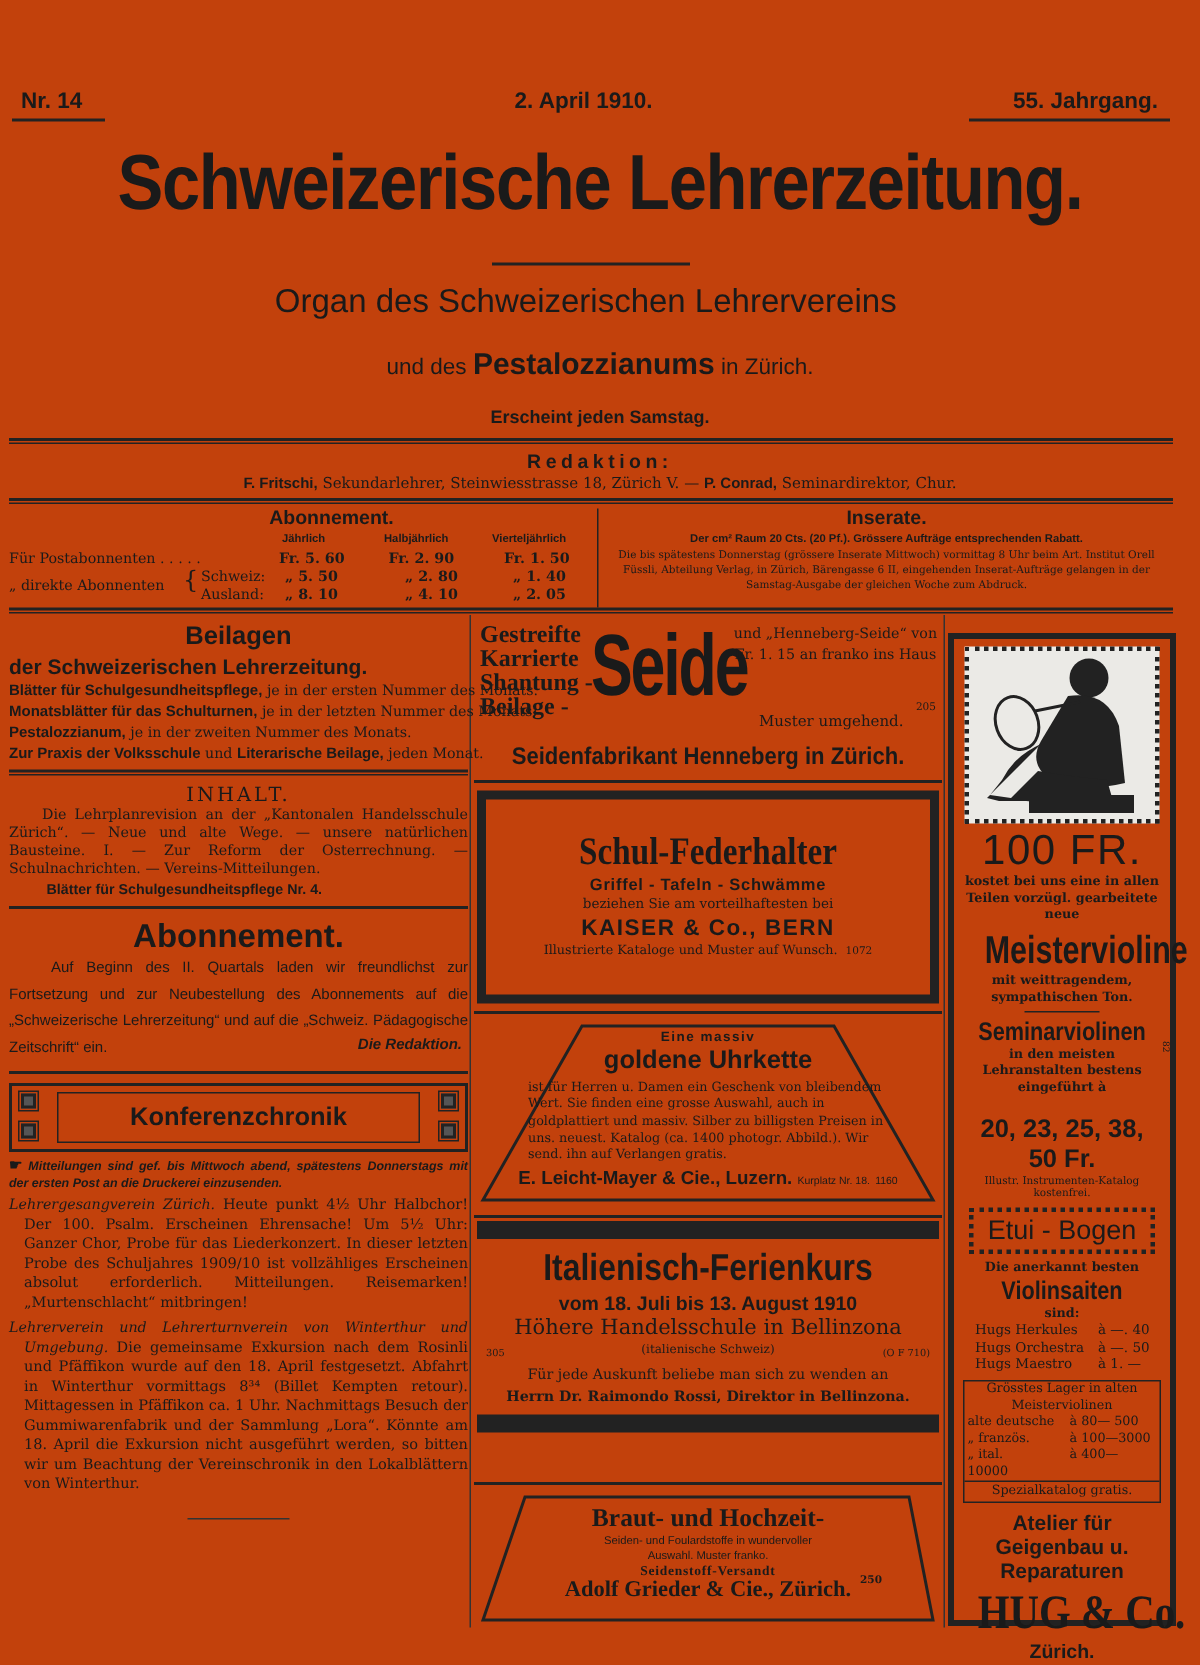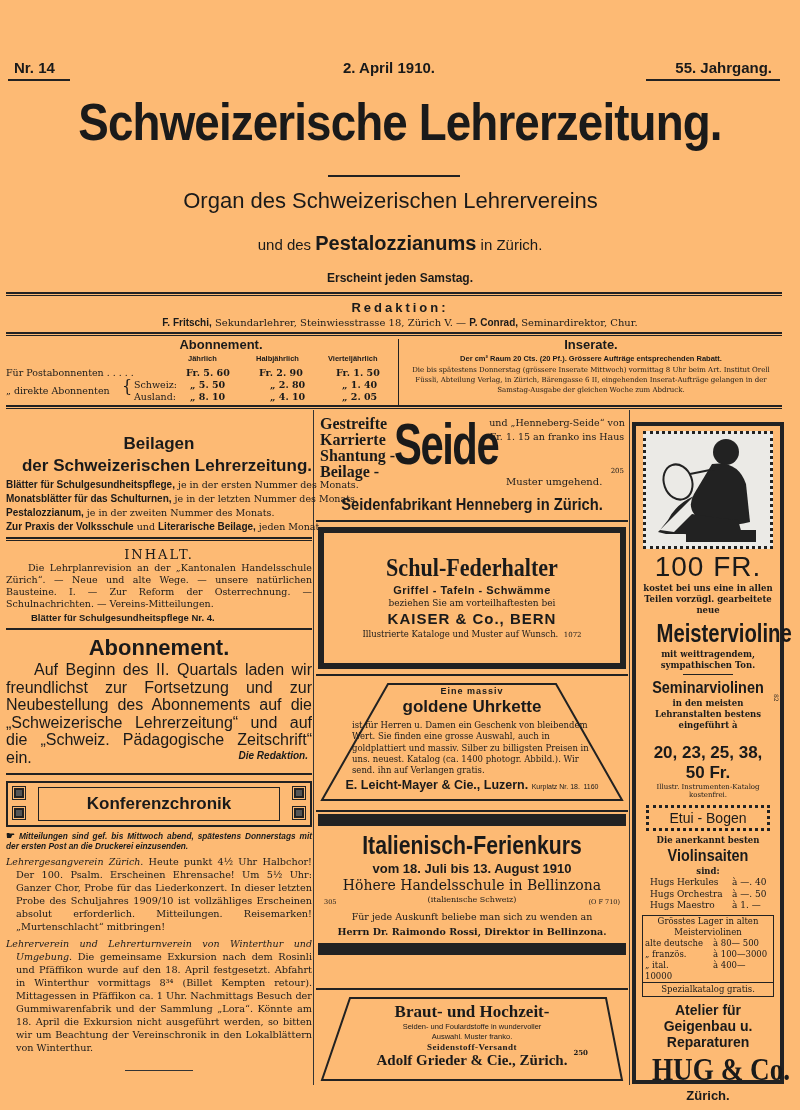--- a/index.html
+++ b/index.html
@@ -1,18 +1,18 @@
 <!DOCTYPE html>
 <html><head>
 <meta charset="utf-8">
 <style>
   * { box-sizing: border-box; margin: 0; padding: 0; }
   html, body { width: 800px; height: 1110px; background: #e9e8e5; overflow: hidden; }
   body { font-family: "DejaVu Serif", serif; color: #1a1a1a; position: relative; }
-  .page { position: absolute; left: 0; top: 0; width: 800px; height: 1110px; background: #fdba74; }
+  .page { position: absolute; left: 0; top: 0; width: 800px; height: 1110px; background: #c2410c; }
 
   
   .topline { position: absolute; top: 55px; left: 8px; right: 20px; height: 26px; font-family: "Liberation Sans", sans-serif; font-weight: bold; font-size: 15px; }
   .nr { position: absolute; left: 6px; top: 4px; }
   .nr-rule { position: absolute; left: 0; top: 24px; width: 62px; border-top: 2px solid #222; }
   .date { position: absolute; left: 335px; top: 4px; }
   .jahr { position: absolute; right: 8px; top: 4px; }
   .jahr-rule { position: absolute; right: 0; top: 24px; width: 134px; border-top: 2px solid #222; }
   .masthead { position: absolute; top: 92px; left: 0; width: 800px; text-align: center; font-family: "Liberation Sans Narrow", "Liberation Sans", sans-serif; font-weight: bold; font-size: 52px; letter-spacing: -1px; transform: scaleX(0.88); transform-origin: center; }
   .mast-rule { position: absolute; top: 175px; left: 328px; width: 132px; border-top: 2px solid #222; }
@@ -40,32 +40,32 @@
   .ins-l1 { font-family: "Liberation Sans", sans-serif; font-weight: bold; font-size: 7.5px; margin-top: 2px; }
   .ins-l2 { font-size: 7px; line-height: 10px; margin-top: 2px; }
 
   
   .col { position: absolute; }
   .left { left: 6px; width: 306px; top: 410px; }
   .mid { left: 316px; width: 312px; top: 410px; }
   .right { left: 632px; width: 152px; top: 422px; }
   .vline { position: absolute; top: 410px; width: 0; border-left: 1px solid #333; }
 
-  .beil-title { text-align: center; font-family: "Liberation Sans", sans-serif; font-weight: bold; font-size: 17px; margin-top: 24px; }
-  .beil-sub { text-align: right; font-family: "Liberation Sans", sans-serif; font-weight: bold; font-size: 17px; margin-top: 2px; }
+  .beil-title { text-align: center; font-family: "Liberation Sans", sans-serif; font-weight: bold; font-size: 17px; margin-top: 4px; }
+  .beil-sub { text-align: left; font-family: "Liberation Sans", sans-serif; font-weight: bold; font-size: 14px; margin-top: 2px; }
   .beil-line { font-size: 9.5px; margin-top: 3px; white-space: nowrap; }
   .beil-line b { font-family: "Liberation Sans Narrow", "Liberation Sans", sans-serif; font-size: 10px; }
   .inhalt-title { text-align: center; font-size: 13px; letter-spacing: 2px; margin-top: 6px; }
   .inhalt-body { font-size: 9.5px; text-align: justify; line-height: 12px; text-indent: 22px; }
   .inhalt-sub { font-family: "Liberation Sans", sans-serif; font-weight: bold; font-size: 9.5px; margin-left: 25px; margin-top: 2px; }
   .sep { border-top: 2px solid #222; margin: 5px 0; }
   .sepd { border-top: 2px solid #222; border-bottom: 1px solid #222; height: 4px; margin: 5px 0; }
 
   .abon2-title { text-align: center; font-family: "Liberation Sans", sans-serif; font-weight: bold; font-size: 22px; margin-top: 4px; }
-  .abon2-body { font-family: "Liberation Sans", sans-serif; font-size: 16px; line-height: 17.5px; text-align: justify; text-indent: 28px; }
+  .abon2-body { font-family: "Liberation Sans", sans-serif; font-size: 10px; line-height: 17.5px; text-align: justify; text-indent: 28px; }
   .abon2-sign { text-align: right; font-family: "Liberation Sans", sans-serif; font-weight: bold; font-style: italic; font-size: 10px; margin-top: -16px; margin-right: 4px; }
 
   .konf { height: 46px; border: 2px solid #222; position: relative; margin-top: 6px; }
   .konf-inner { position: absolute; left: 30px; right: 30px; top: 4px; bottom: 4px; border: 1px solid #222; text-align: center; font-family: "Liberation Sans", sans-serif; font-weight: bold; font-size: 17px; line-height: 32px; }
   .konf-sq { position: absolute; width: 10px; height: 10px; border: 2px solid #222; background: #555; outline: 1px solid #222; outline-offset: 1px; }
 
   .konf-note { font-family: "Liberation Sans", sans-serif; font-weight: bold; font-style: italic; font-size: 8.3px; line-height: 10px; margin-top: 4px; text-align: justify; }
   .konf-note .hand { font-style: normal; font-size: 10px; }
   .entry { font-size: 9.7px; line-height: 13px; text-align: justify; margin-top: 4px; padding-left: 10px; text-indent: -10px; }
   .entry i { font-size: 9.5px; }
@@ -119,21 +119,21 @@
   
   .vio { border: 4px solid #222; width: 152px; height: 662px; padding: 5px 6px; text-align: center; }
   .vio-pic { width: 130px; height: 118px; border: 3px dotted #222; margin: 0 auto; position: relative; overflow: hidden; background: #ebeae6; }
   .vio-price { font-family: "Liberation Sans", sans-serif; font-size: 28px; margin-top: 2px; letter-spacing: 1px; }
   .vio-small { font-size: 8.5px; line-height: 11px; font-weight: bold; }
   .vio-meister { font-family: "Liberation Sans Narrow", "Liberation Sans", sans-serif; font-weight: bold; font-size: 26px; transform: scaleX(0.78); margin-top: 2px; white-space: nowrap; }
   .vio-rule { width: 50px; border-top: 1px solid #222; margin: 3px auto; }
   .vio-sem { font-family: "Liberation Sans Narrow", "Liberation Sans", sans-serif; font-weight: bold; font-size: 17px; transform: scaleX(0.85); white-space: nowrap; }
   .vio-prices { font-family: "Liberation Sans", sans-serif; font-weight: bold; font-size: 17px; margin-top: 12px; }
   .vio-kat { font-size: 7px; }
-  .vio-etui { border: 3px dotted #222; font-family: "Liberation Sans", sans-serif; font-size: 14px; margin: 6px 4px 4px; padding: 2px 0; }
+  .vio-etui { border: 3px dotted #222; font-family: "Liberation Sans", sans-serif; font-size: 18px; margin: 6px 4px 4px; padding: 2px 0; }
   .vio-saiten { font-family: "Liberation Sans Narrow", "Liberation Sans", sans-serif; font-weight: bold; font-size: 17px; transform: scaleX(0.85); }
   .vio-strings { font-size: 9px; line-height: 11.5px; text-align: left; padding-left: 8px; }
   .vio-strings span { display: inline-block; }
   .vio-box { border: 1px solid #222; margin: 3px 0; font-size: 8.5px; line-height: 11px; }
   .vio-box .grid { text-align: left; padding: 0 2px; }
   .vio-box .spez { border-top: 1px solid #222; padding: 1px 0; }
   .vio-atelier { font-family: "Liberation Sans Narrow", "Liberation Sans", sans-serif; font-weight: bold; font-size: 14px; line-height: 16px; margin-top: 5px; }
   .vio-hug { font-family: "Liberation Serif", serif; font-weight: bold; font-size: 32px; transform: scaleX(0.85); line-height: 38px; white-space: nowrap; }
   .vio-zurich { font-family: "Liberation Sans", sans-serif; font-weight: bold; font-size: 13px; }
   .vio-side { position: absolute; right: 4px; top: 272px; font-size: 6px; writing-mode: vertical-rl; }

